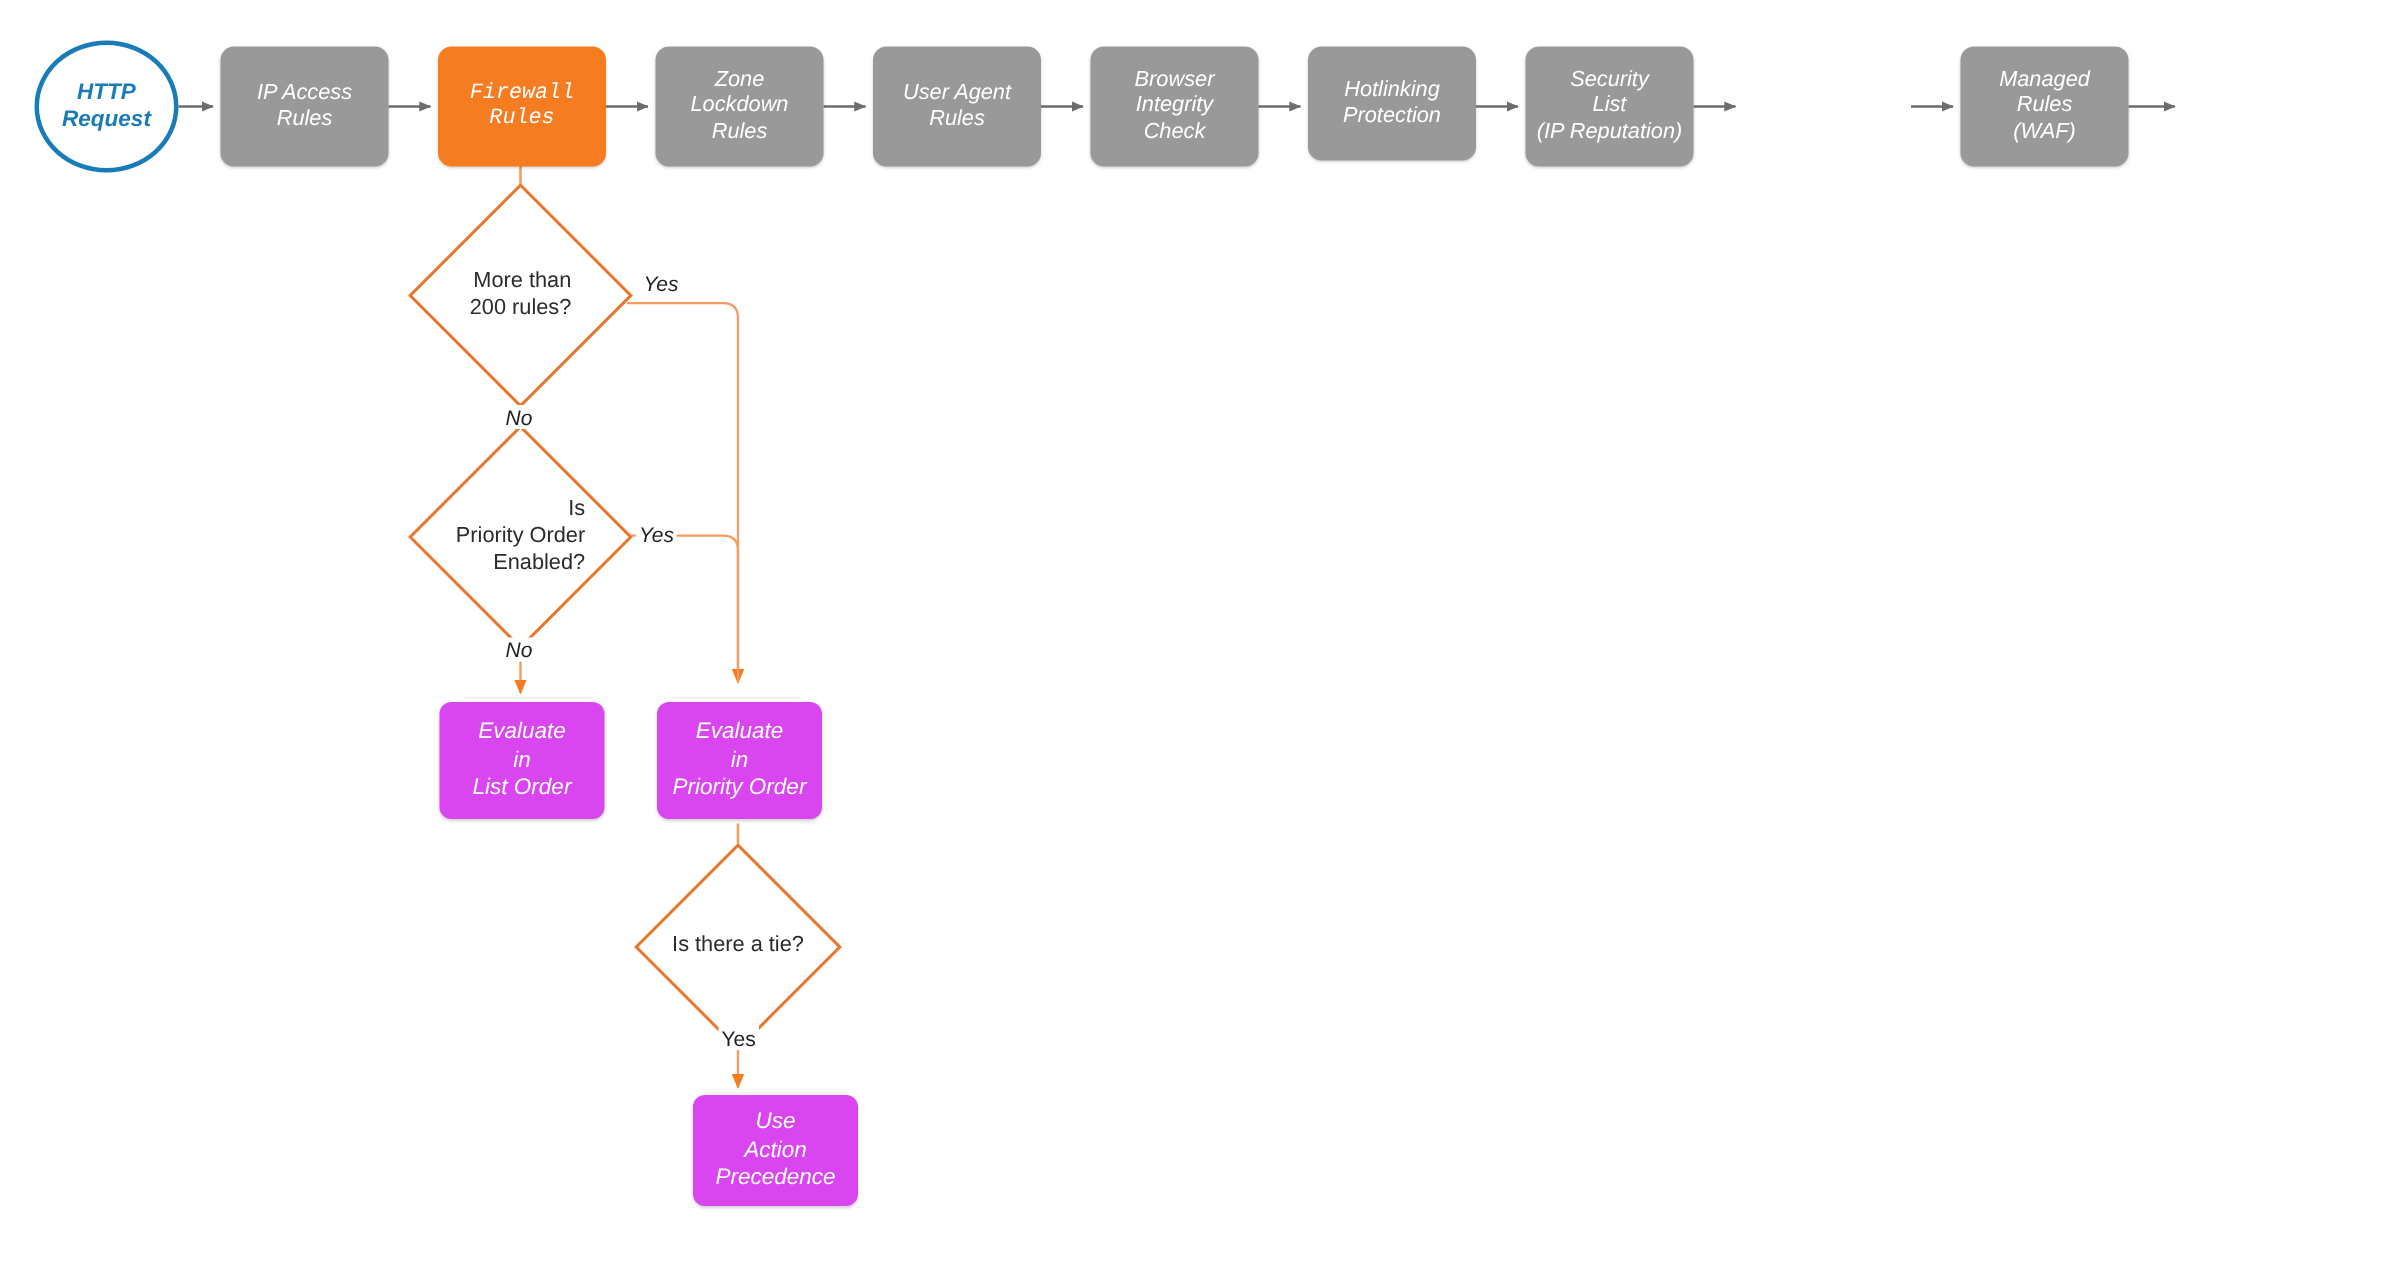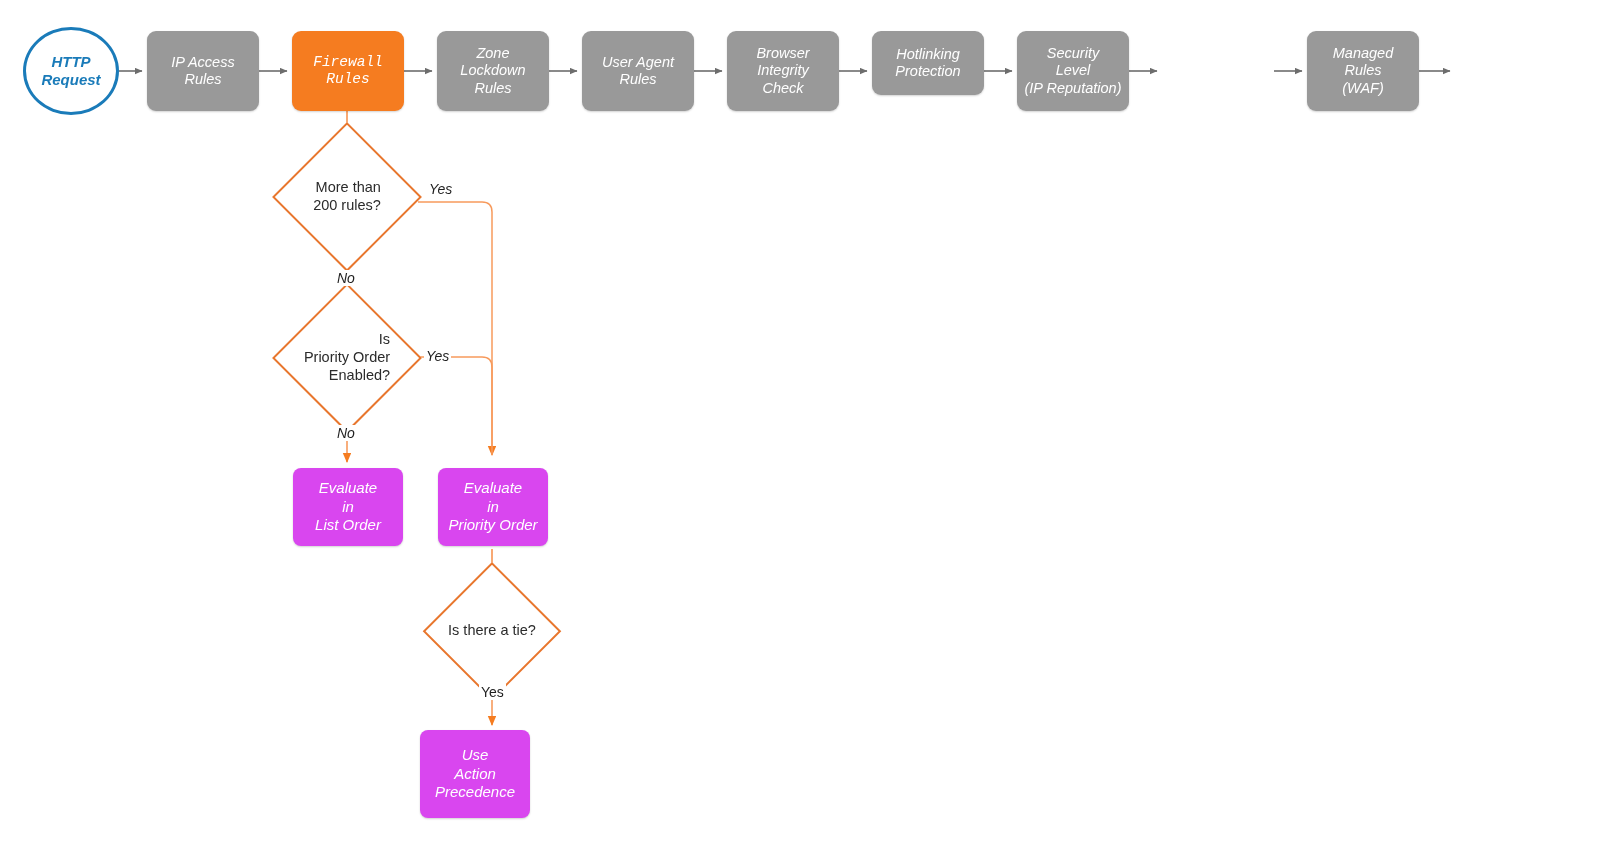--- a/index.html
+++ b/index.html
@@ -193,28 +193,28 @@
     <span class="slabel">User Agent
 Rules</span>
   </div>
 
   <div class="node stage grey" style="left:727px; top:31px; width:112px; height:80px;">
     <span class="slabel">Browser
 Integrity
 Check</span>
   </div>
 
-  <div class="node stage grey" style="left:872px; top:31px; width:112px; height:64px;">
+  <div class="node stage grey" style="left:872px; top:31px; width:112px; height:76px;">
     <span class="slabel">Hotlinking
 Protection</span>
   </div>
 
   <div class="node stage grey" style="left:1017px; top:31px; width:112px; height:80px;">
     <span class="slabel">Security
-Level
+List
 (IP Reputation)</span>
   </div>
 
 
   <div class="node stage grey" style="left:1307px; top:31px; width:112px; height:80px;">
     <span class="slabel">Managed
 Rules
 (WAF)</span>
   </div>
 
@@ -242,21 +242,21 @@
 in
 List Order</span>
   </div>
 
   <div class="node action" style="left:438px; top:468px; width:110px; height:78px;">
     <span class="alabel">Evaluate
 in
 Priority Order</span>
   </div>
 
-  <div class="node action" style="left:420px; top:730px; width:110px; height:88px;">
+  <div class="node action" style="left:462px; top:730px; width:110px; height:74px;">
     <span class="alabel">Use
 Action
 Precedence</span>
   </div>
 
   <div class="edge-label" style="left:427px; top:181px;">Yes</div>
 
   <div class="edge-label" style="left:335px; top:270px;">No</div>
 
   <div class="edge-label" style="left:424px; top:348px;">Yes</div>

